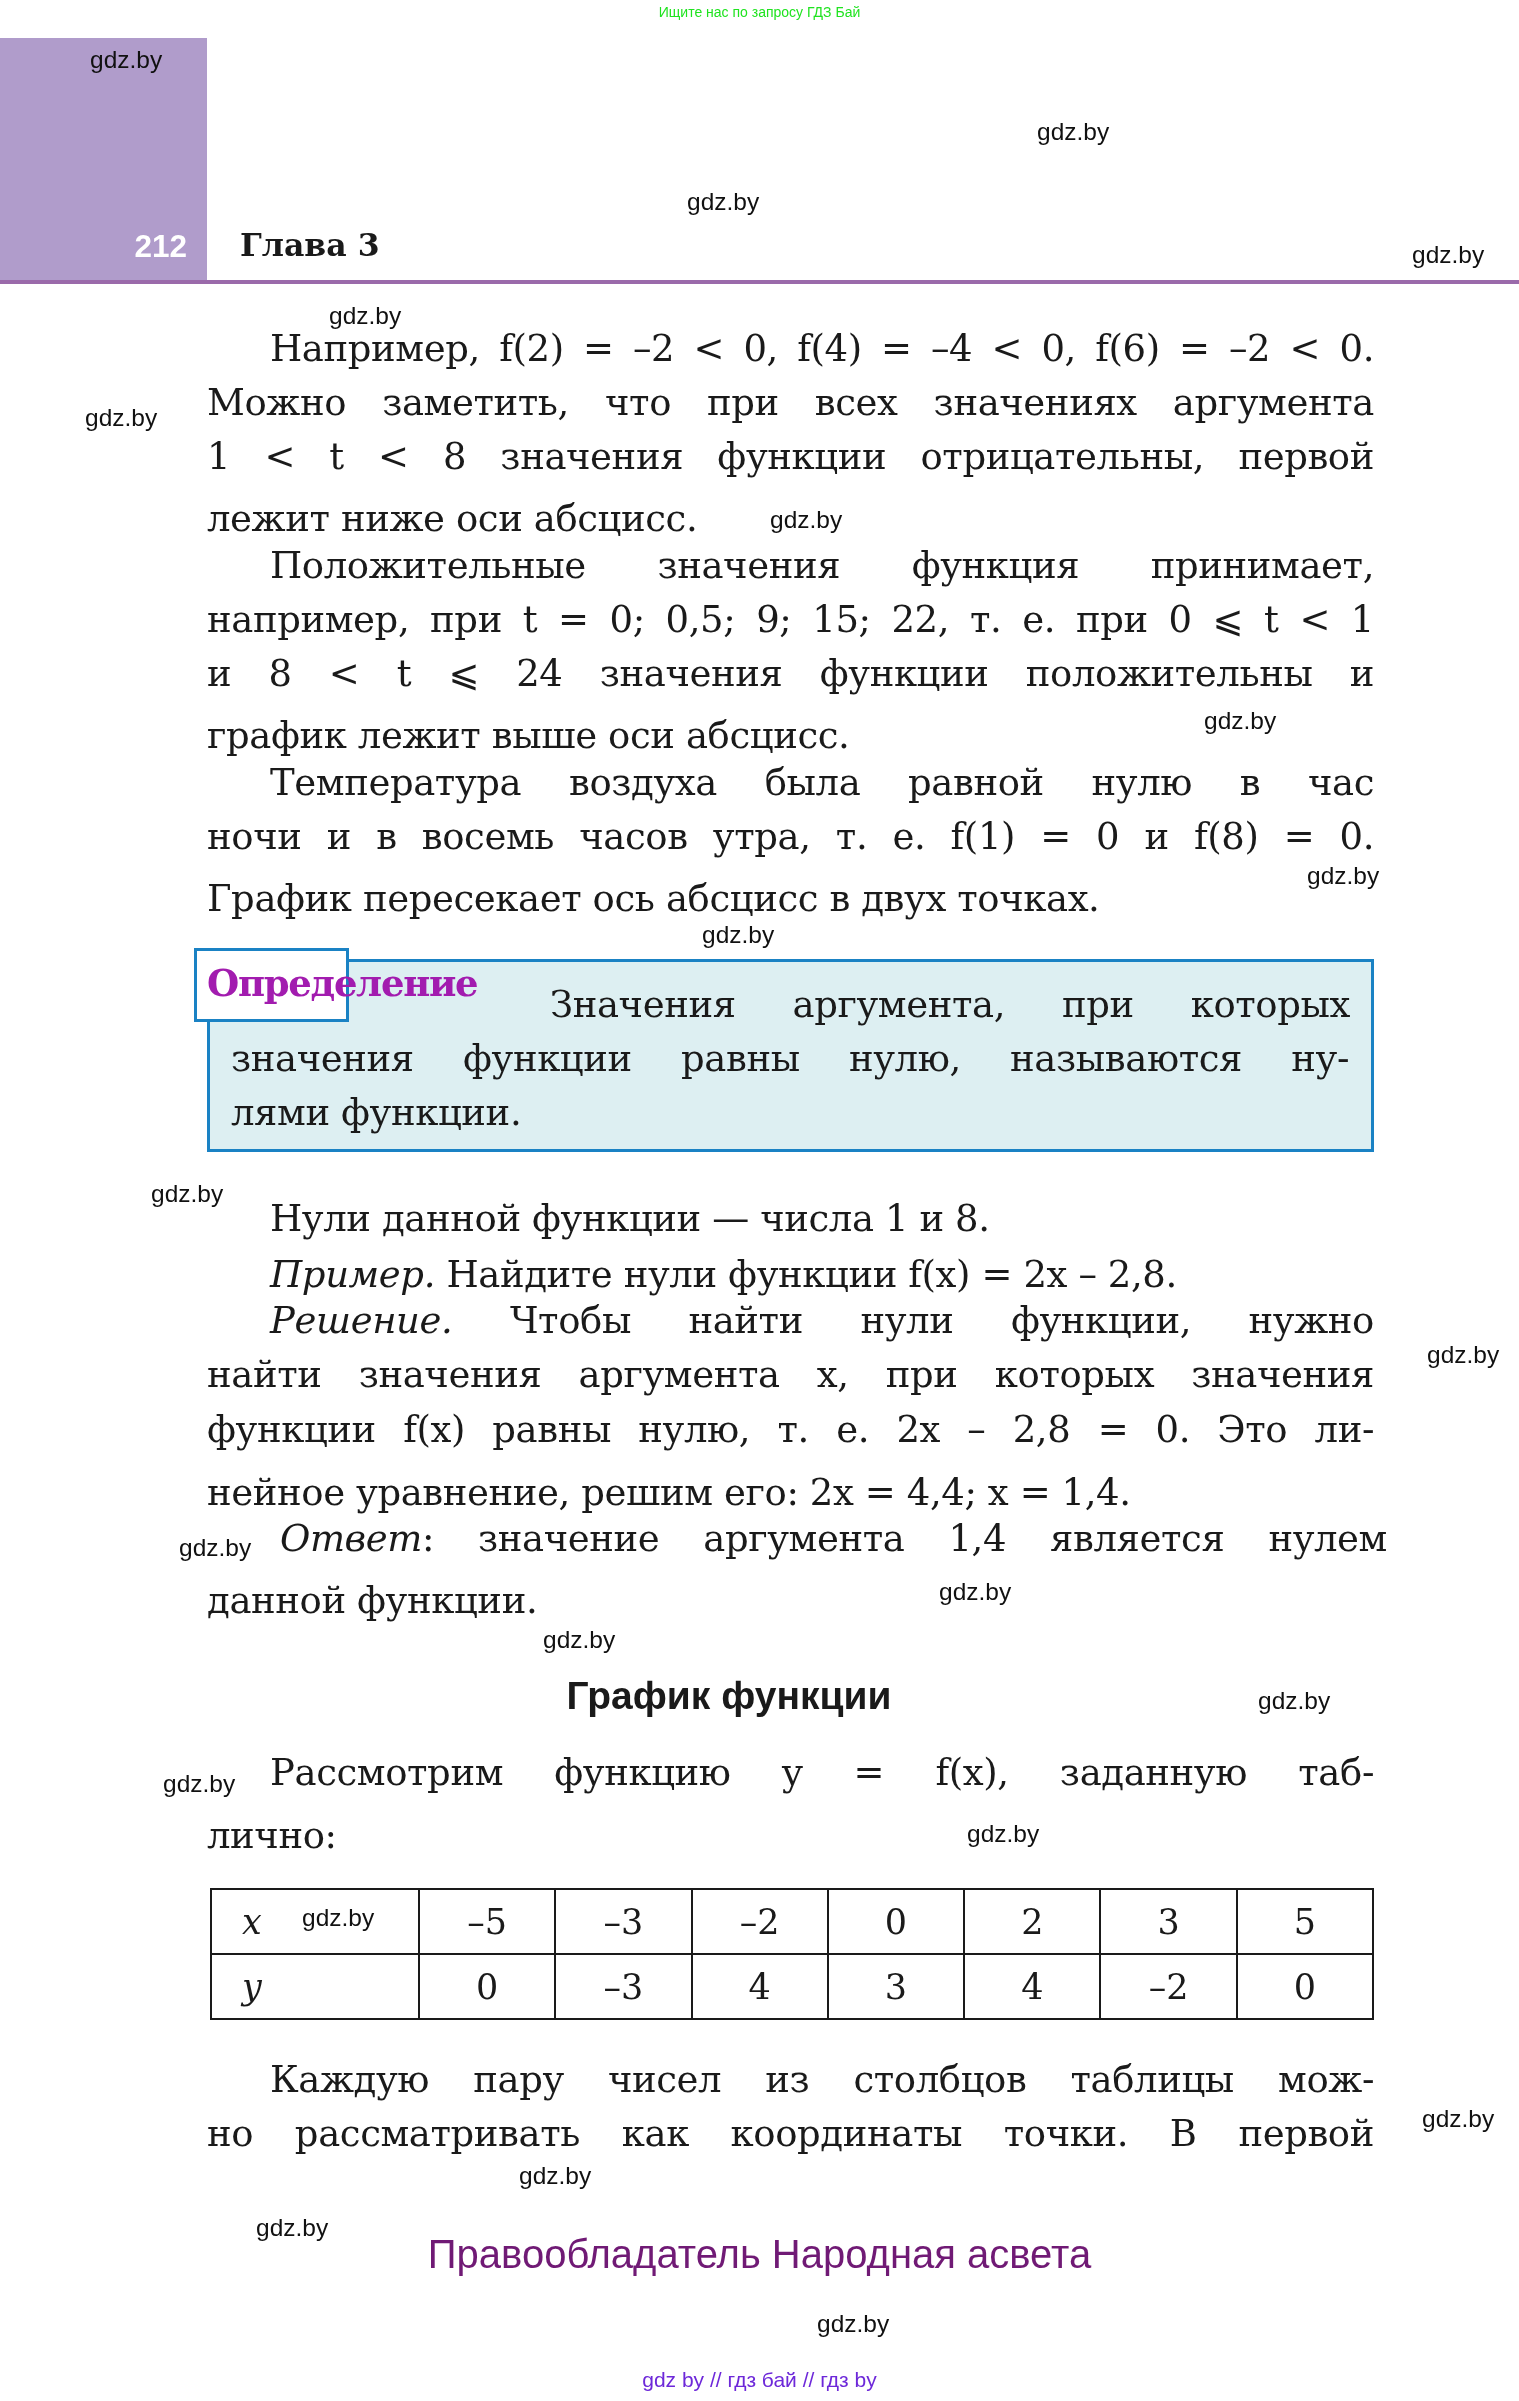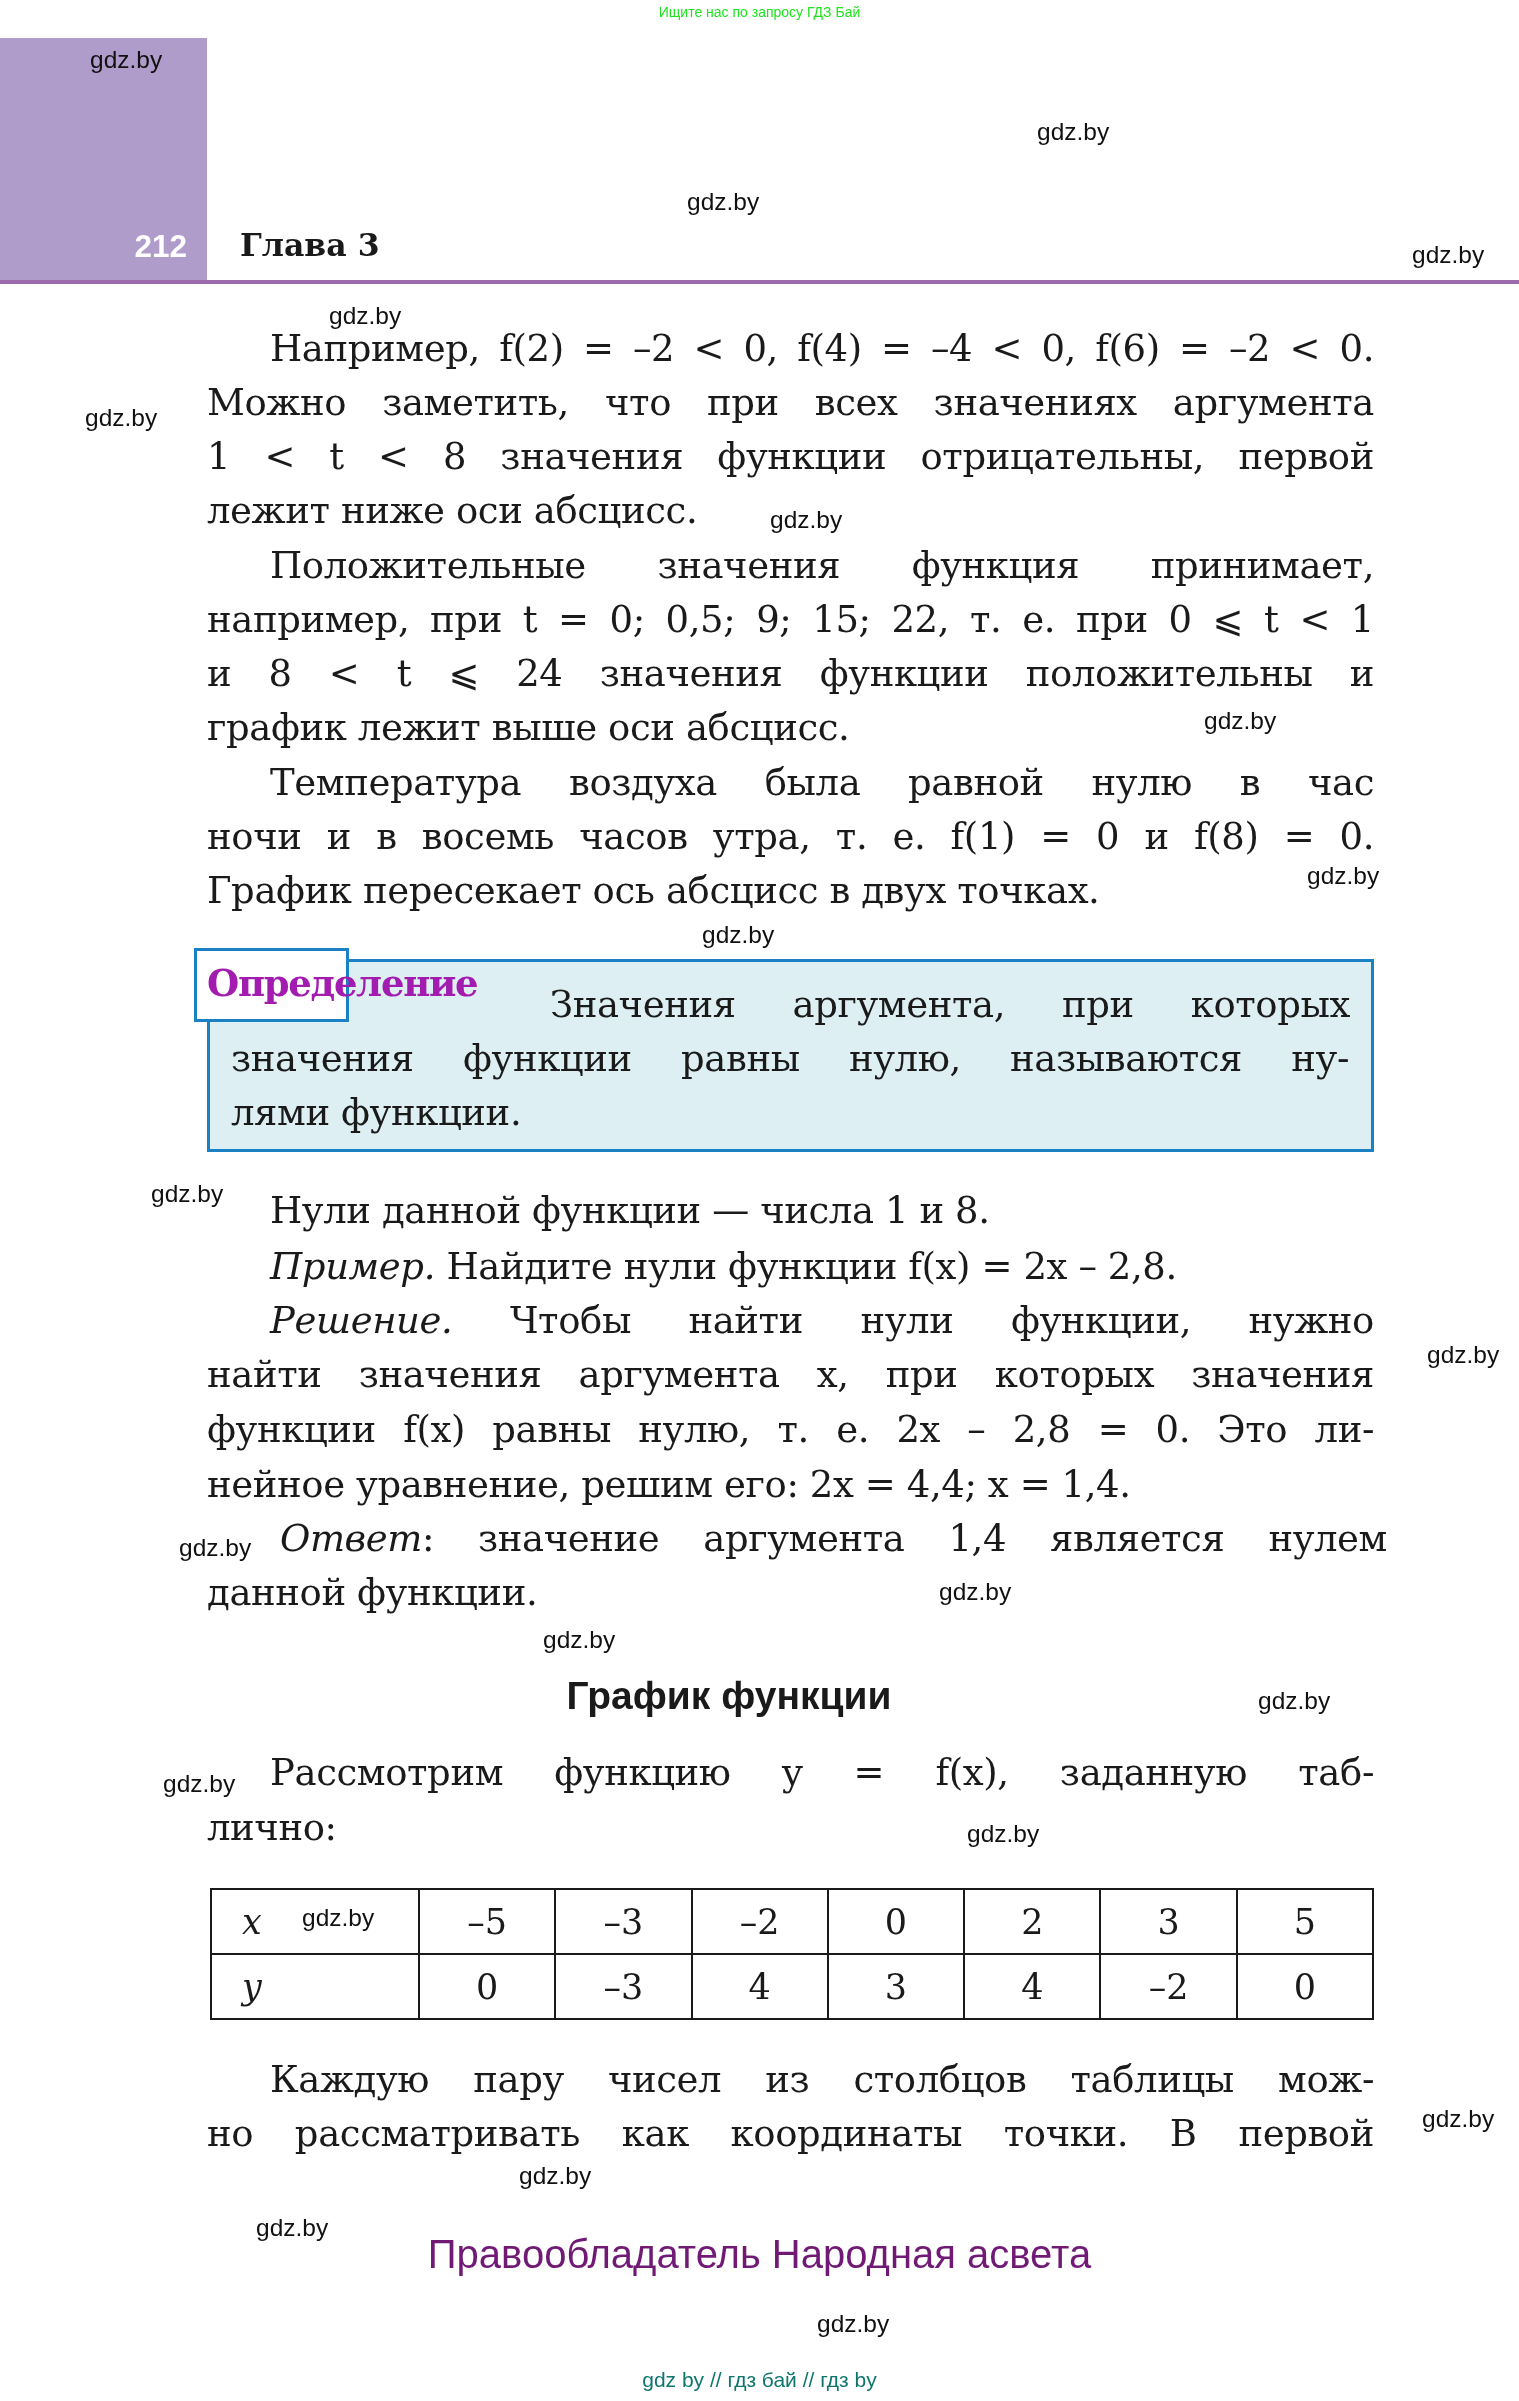--- a/index.html
+++ b/index.html
@@ -31,21 +31,21 @@
     position: absolute; white-space: nowrap;
   }
 
   .line {
     position: absolute; left: 207px; width: 1167px; white-space: nowrap;
     font-size: 37px; line-height: 46px; height: 46px;
     text-align: justify; text-align-last: justify;
     font-family: "DejaVu Serif", serif; letter-spacing: -0.4px;
   }
   .line.indent { left: 270px; width: 1104px; }
-  .line.last { text-align-last: left; }
+  .line.last { text-align-last: left; margin-top: 8px; }
   .b { font-weight: normal; }
   .i { font-style: italic; }
 
   .def-box {
     left: 207px; top: 959px; width: 1161px; height: 187px;
     background: #ddeff2; border: 3.5px solid #1a82c4;
   }
   .def-tab {
     left: 194px; top: 948px; width: 149px; height: 68px;
     background: #ffffff; border: 3.5px solid #1a82c4;
@@ -72,21 +72,21 @@
     width: 140px;
   }
   table.values td.head { width: 184px; text-align: left; padding-left: 30px; font-style: italic; position: relative; }
 
   .footer-owner {
     left: 0; width: 1519px; top: 2232px; text-align: center;
     font-family: "Liberation Sans", sans-serif; font-size: 40px; color: #701a75;
   }
   .footer-links {
     left: 0; width: 1519px; top: 2368px; text-align: center;
-    font-family: "Liberation Sans", sans-serif; font-size: 21px; color: #0f766e;
+    font-family: "Liberation Sans", sans-serif; font-size: 21px; color: #6d28d9;
   }
 </style>
 </head>
 <body>
 
 <div class="abs top-banner">Ищите нас по запросу ГДЗ Бай</div>
 
 <div class="abs page-tab"></div>
 <div class="abs page-number">212</div>
 <div class="abs chapter-title">Глава 3</div>

